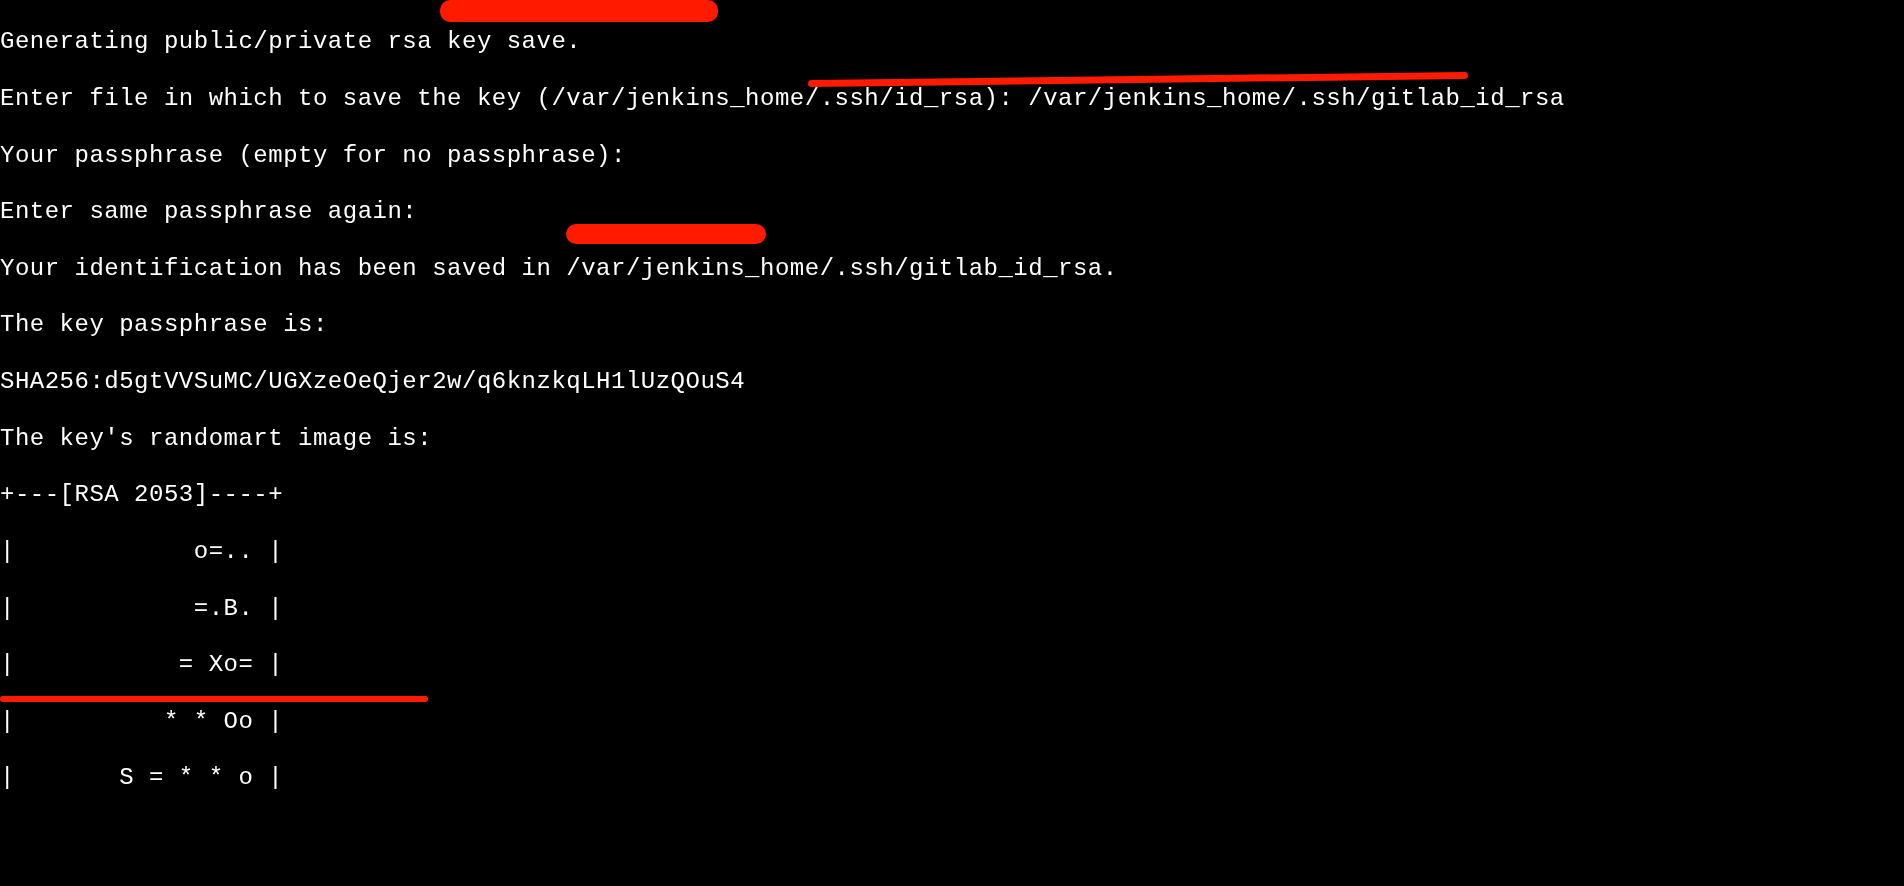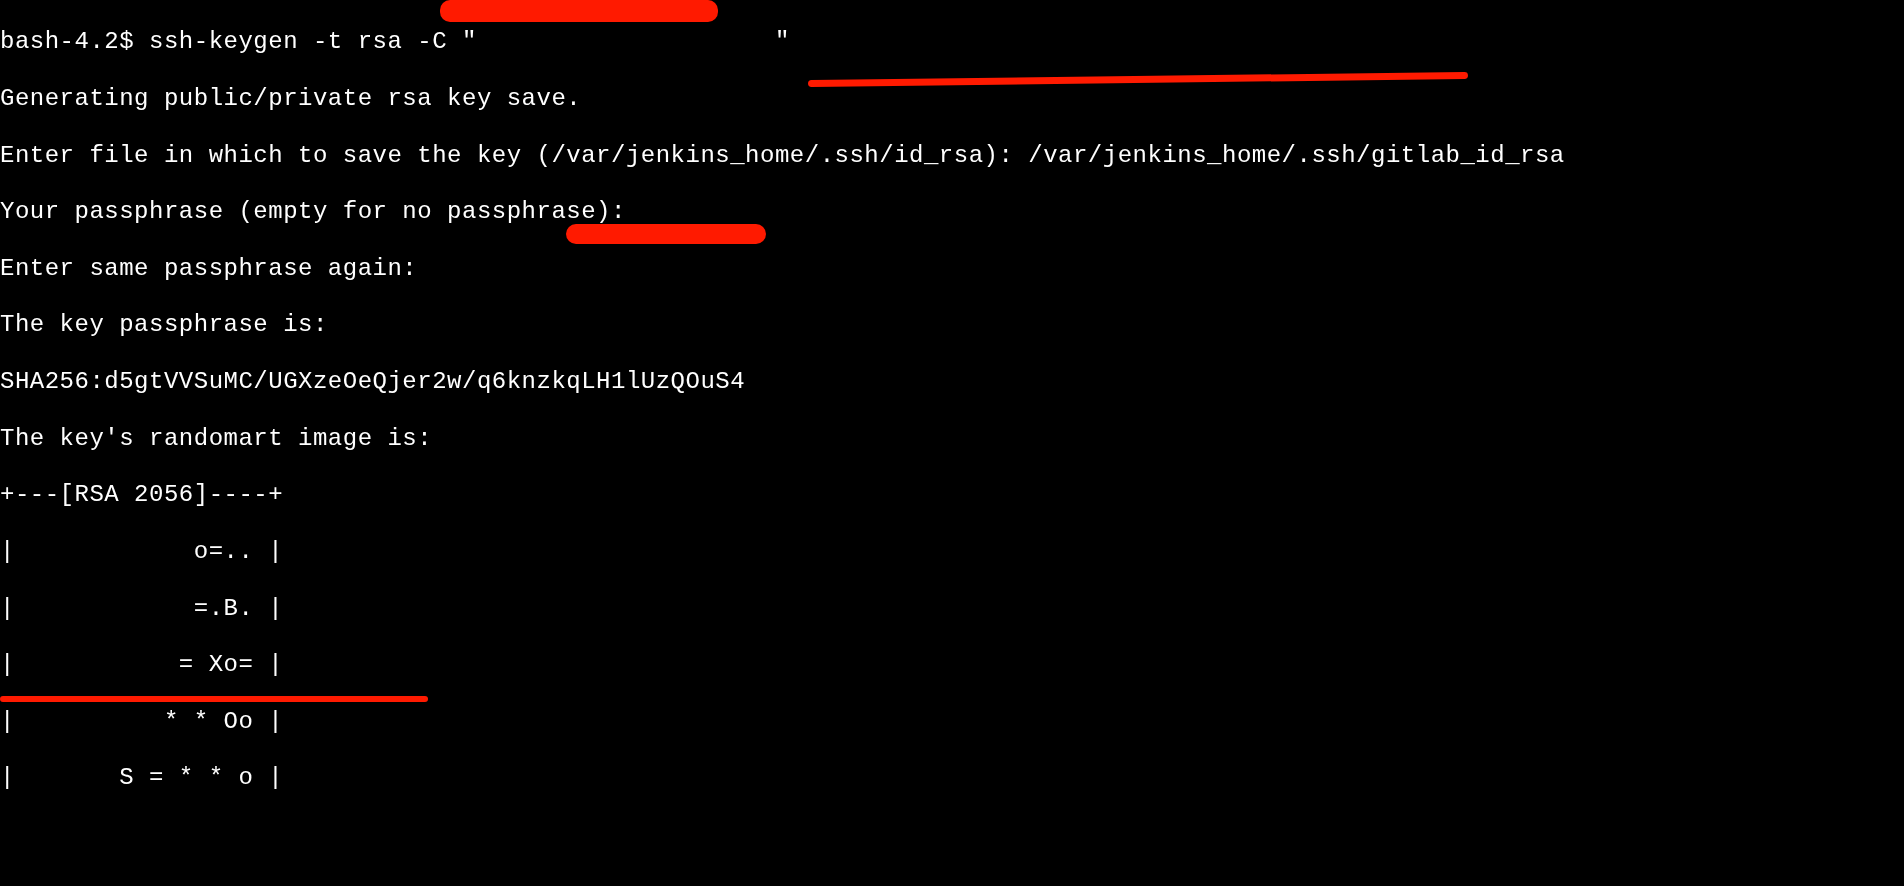--- a/index.html
+++ b/index.html
@@ -54,29 +54,29 @@
     left: 0px;
     width: 428px;
     height: 6px;
     border-radius: 4px;
   }
 </style>
 </head>
 <body>
 
 <div class="terminal">
-<div class="line"><span>bash-4.2$ </span><span>ssh-keygen -t rsa -C "</span><span>                    </span><span>"</span></div>
 <div class="line">Generating public/private rsa key save.</div>
 <div class="line">Enter file in which to save the key (/var/jenkins_home/.ssh/id_rsa): /var/jenkins_home/.ssh/gitlab_id_rsa</div>
 <div class="line">Your passphrase (empty for no passphrase):</div>
 <div class="line">Enter same passphrase again:</div>
+<div class="line">Your identification has been saved in /var/jenkins_home/.ssh/gitlab_id_rsa.</div>
 <div class="line">The key passphrase is:</div>
 <div class="line">SHA256:d5gtVVSuMC/UGXzeOeQjer2w/q6knzkqLH1lUzQOuS4 </div>
 <div class="line">The key's randomart image is:</div>
-<div class="line">+---[RSA 2056]----+</div>
+<div class="line">+---[RSA 2053]----+</div>
 <div class="line">|            o=.. |</div>
 <div class="line">|            =.B. |</div>
 <div class="line">|           = Xo= |</div>
 <div class="line">|          * * Oo |</div>
 <div class="line">|       S = * * o |</div>
 
 
 
 
 

